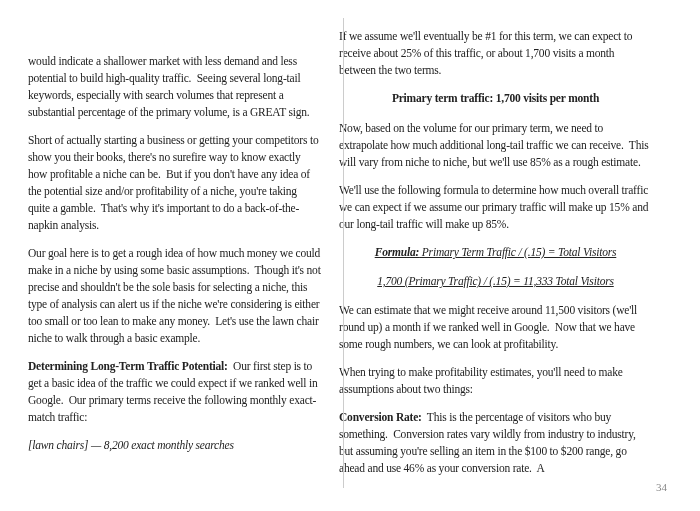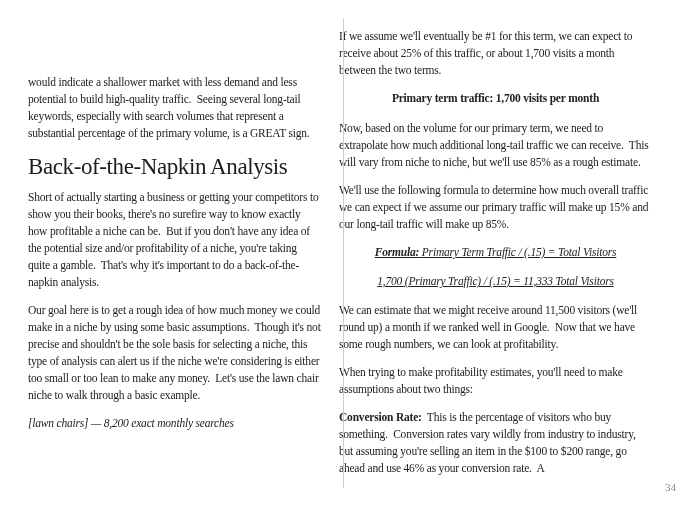--- a/index.html
+++ b/index.html
@@ -66,38 +66,38 @@
   .divider {
     position: absolute;
     left: 343px;
     top: 18px;
     width: 1px;
     height: 470px;
     background: #cccccc;
   }
   .page-number {
     position: absolute;
-    right: 24px;
+    right: 33px;
     top: 481px;
     font-size: 11px;
     color: #888888;
     letter-spacing: 0;
   }
 </style>
 </head>
 <body>
 
 <div class="page">
   <div class="columns">
 
     <div class="col col-left">
       <p>would indicate a shallower market with less demand and less potential to build high-quality traffic.  Seeing several long-tail keywords, especially with search volumes that represent a substantial percentage of the primary volume, is a GREAT sign.</p>
-      <h1 class="section-heading">Back-of-the-Napkin Analysis</h1>
       <p>Short of actually starting a business or getting your competitors to show you their books, there's no surefire way to know exactly how profitable a niche can be.  But if you don't have any idea of the potential size and/or profitability of a niche, you're taking quite a gamble.  That's why it's important to do a back-of-the-napkin analysis.</p>
       <p>Our goal here is to get a rough idea of how much money we could make in a niche by using some basic assumptions.  Though it's not precise and shouldn't be the sole basis for selecting a niche, this type of analysis can alert us if the niche we're considering is either too small or too lean to make any money.  Let's use the lawn chair niche to walk through a basic example.</p>
+      <p><span class="bold">Determining Long-Term Traffic Potential:</span><span>  Our first step is to get a basic idea of the traffic we could expect if we ranked well in Google.  Our primary terms receive the following monthly exact-match traffic:</span></p>
       <p class="stat-line">[lawn chairs] — 8,200 exact monthly searches</p>
     </div>
 
     <div class="col col-right">
       <p>If we assume we'll eventually be #1 for this term, we can expect to receive about 25% of this traffic, or about 1,700 visits a month between the two terms.</p>
       <p class="callout">Primary term traffic: 1,700 visits per month</p>
       <p>Now, based on the volume for our primary term, we need to extrapolate how much additional long-tail traffic we can receive.  This will vary from niche to niche, but we'll use 85% as a rough estimate.</p>
       <p>We'll use the following formula to determine how much overall traffic we can expect if we assume our primary traffic will make up 15% and our long-tail traffic will make up 85%.</p>
       <p class="formula-line"><span class="formula-label">Formula:</span><span> Primary Term Traffic / (.15) = Total Visitors</span></p>
       <p class="formula-line">1,700 (Primary Traffic) / (.15) = 11,333 Total Visitors</p>

